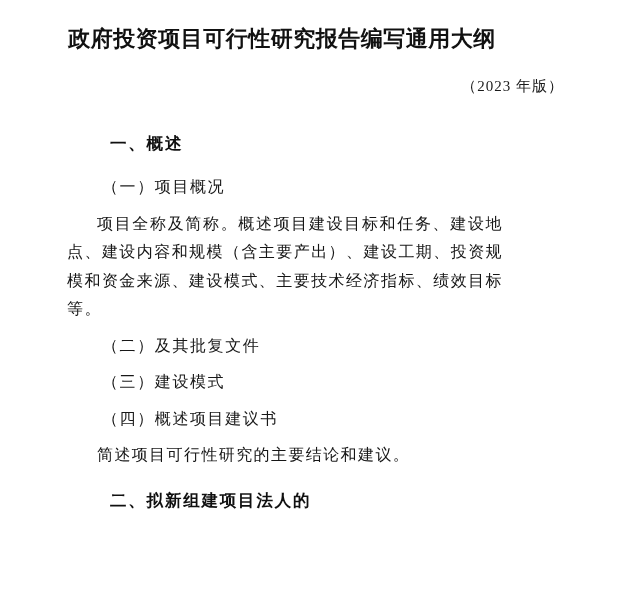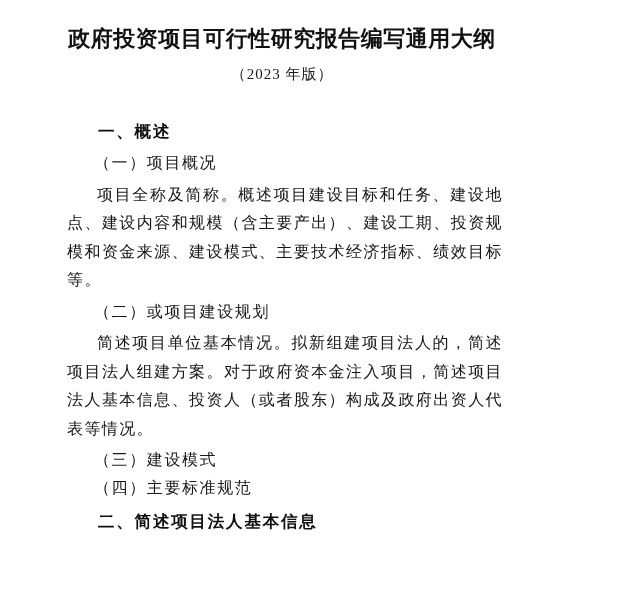--- a/index.html
+++ b/index.html
@@ -21,42 +21,42 @@
     padding-top: 24px;
     font-size: 22px;
     line-height: 30px;
     font-weight: 700;
     text-align: center;
     letter-spacing: 0.5px;
     font-family: "Liberation Serif", serif;
     color: #111111;
   }
   .doc-subtitle {
-    margin-top: 9px;
+    margin-top: 21px;
     font-size: 15px;
     line-height: 22px;
-    text-align: center;
+    text-align: right;
     letter-spacing: 1px;
     color: #1a1a1a;
   }
   .content {
     margin: 32px 58px 0 64px; 
   }
   .sec-heading {
-    margin: 4px;
+    margin: 16px;
     padding-left: 30px;
     font-size: 16.5px;
     line-height: 28.45px;
     font-weight: 700;
     letter-spacing: 1.8px;
     font-family: "Liberation Sans", sans-serif; 
     color: #101010;
   }
   .sub-heading {
-    margin: 0;
+    margin: 8px;
     padding-left: 30px;
     font-size: 16px;
     line-height: 28.45px;
     font-weight: 400;
     letter-spacing: 1.6px;
     font-family: Liberation Sans, sans-serif; 
     color: #181818;
   }
   .body-para {
     margin: 3px;
@@ -79,23 +79,23 @@
 
   <div class="doc-subtitle">（2023 年版）</div>
 
   <div class="content">
 
     <h2 class="sec-heading">一、概述</h2>
 
     <h3 class="sub-heading">（一）项目概况</h3>
     <p class="body-para">项目全称及简称。概述项目建设目标和任务、建设地点、建设内容和规模（含主要产出）、建设工期、投资规模和资金来源、建设模式、主要技术经济指标、绩效目标等。</p>
 
-    <h3 class="sub-heading">（二）或项目建设规划</h3>
-    <p class="body-para">简述项目单位基本情况。拟新组建项目法人的，简述项目法人组建方案。对于政府资本金注入项目，简述项目法人基本信息、投资人（或者股东）构成及政府出资人代表等情况。</p>
+    <h3 class="sub-heading">（二）及其批复文件</h3>
 
     <h3 class="sub-heading">（三）建设模式</h3>
 
-    <h3 class="sub-heading">（四）主要标准规范</h3>
+    <h3 class="sub-heading">（四）概述项目建议书</h3>
+    <p class="body-para">简述项目可行性研究的主要结论和建议。</p>
 
-    <h2 class="sec-heading">二、简述项目法人基本信息</h2>
+    <h2 class="sec-heading">二、拟新组建项目法人的</h2>
 
   </div>
 </div>
 
 </body></html>

